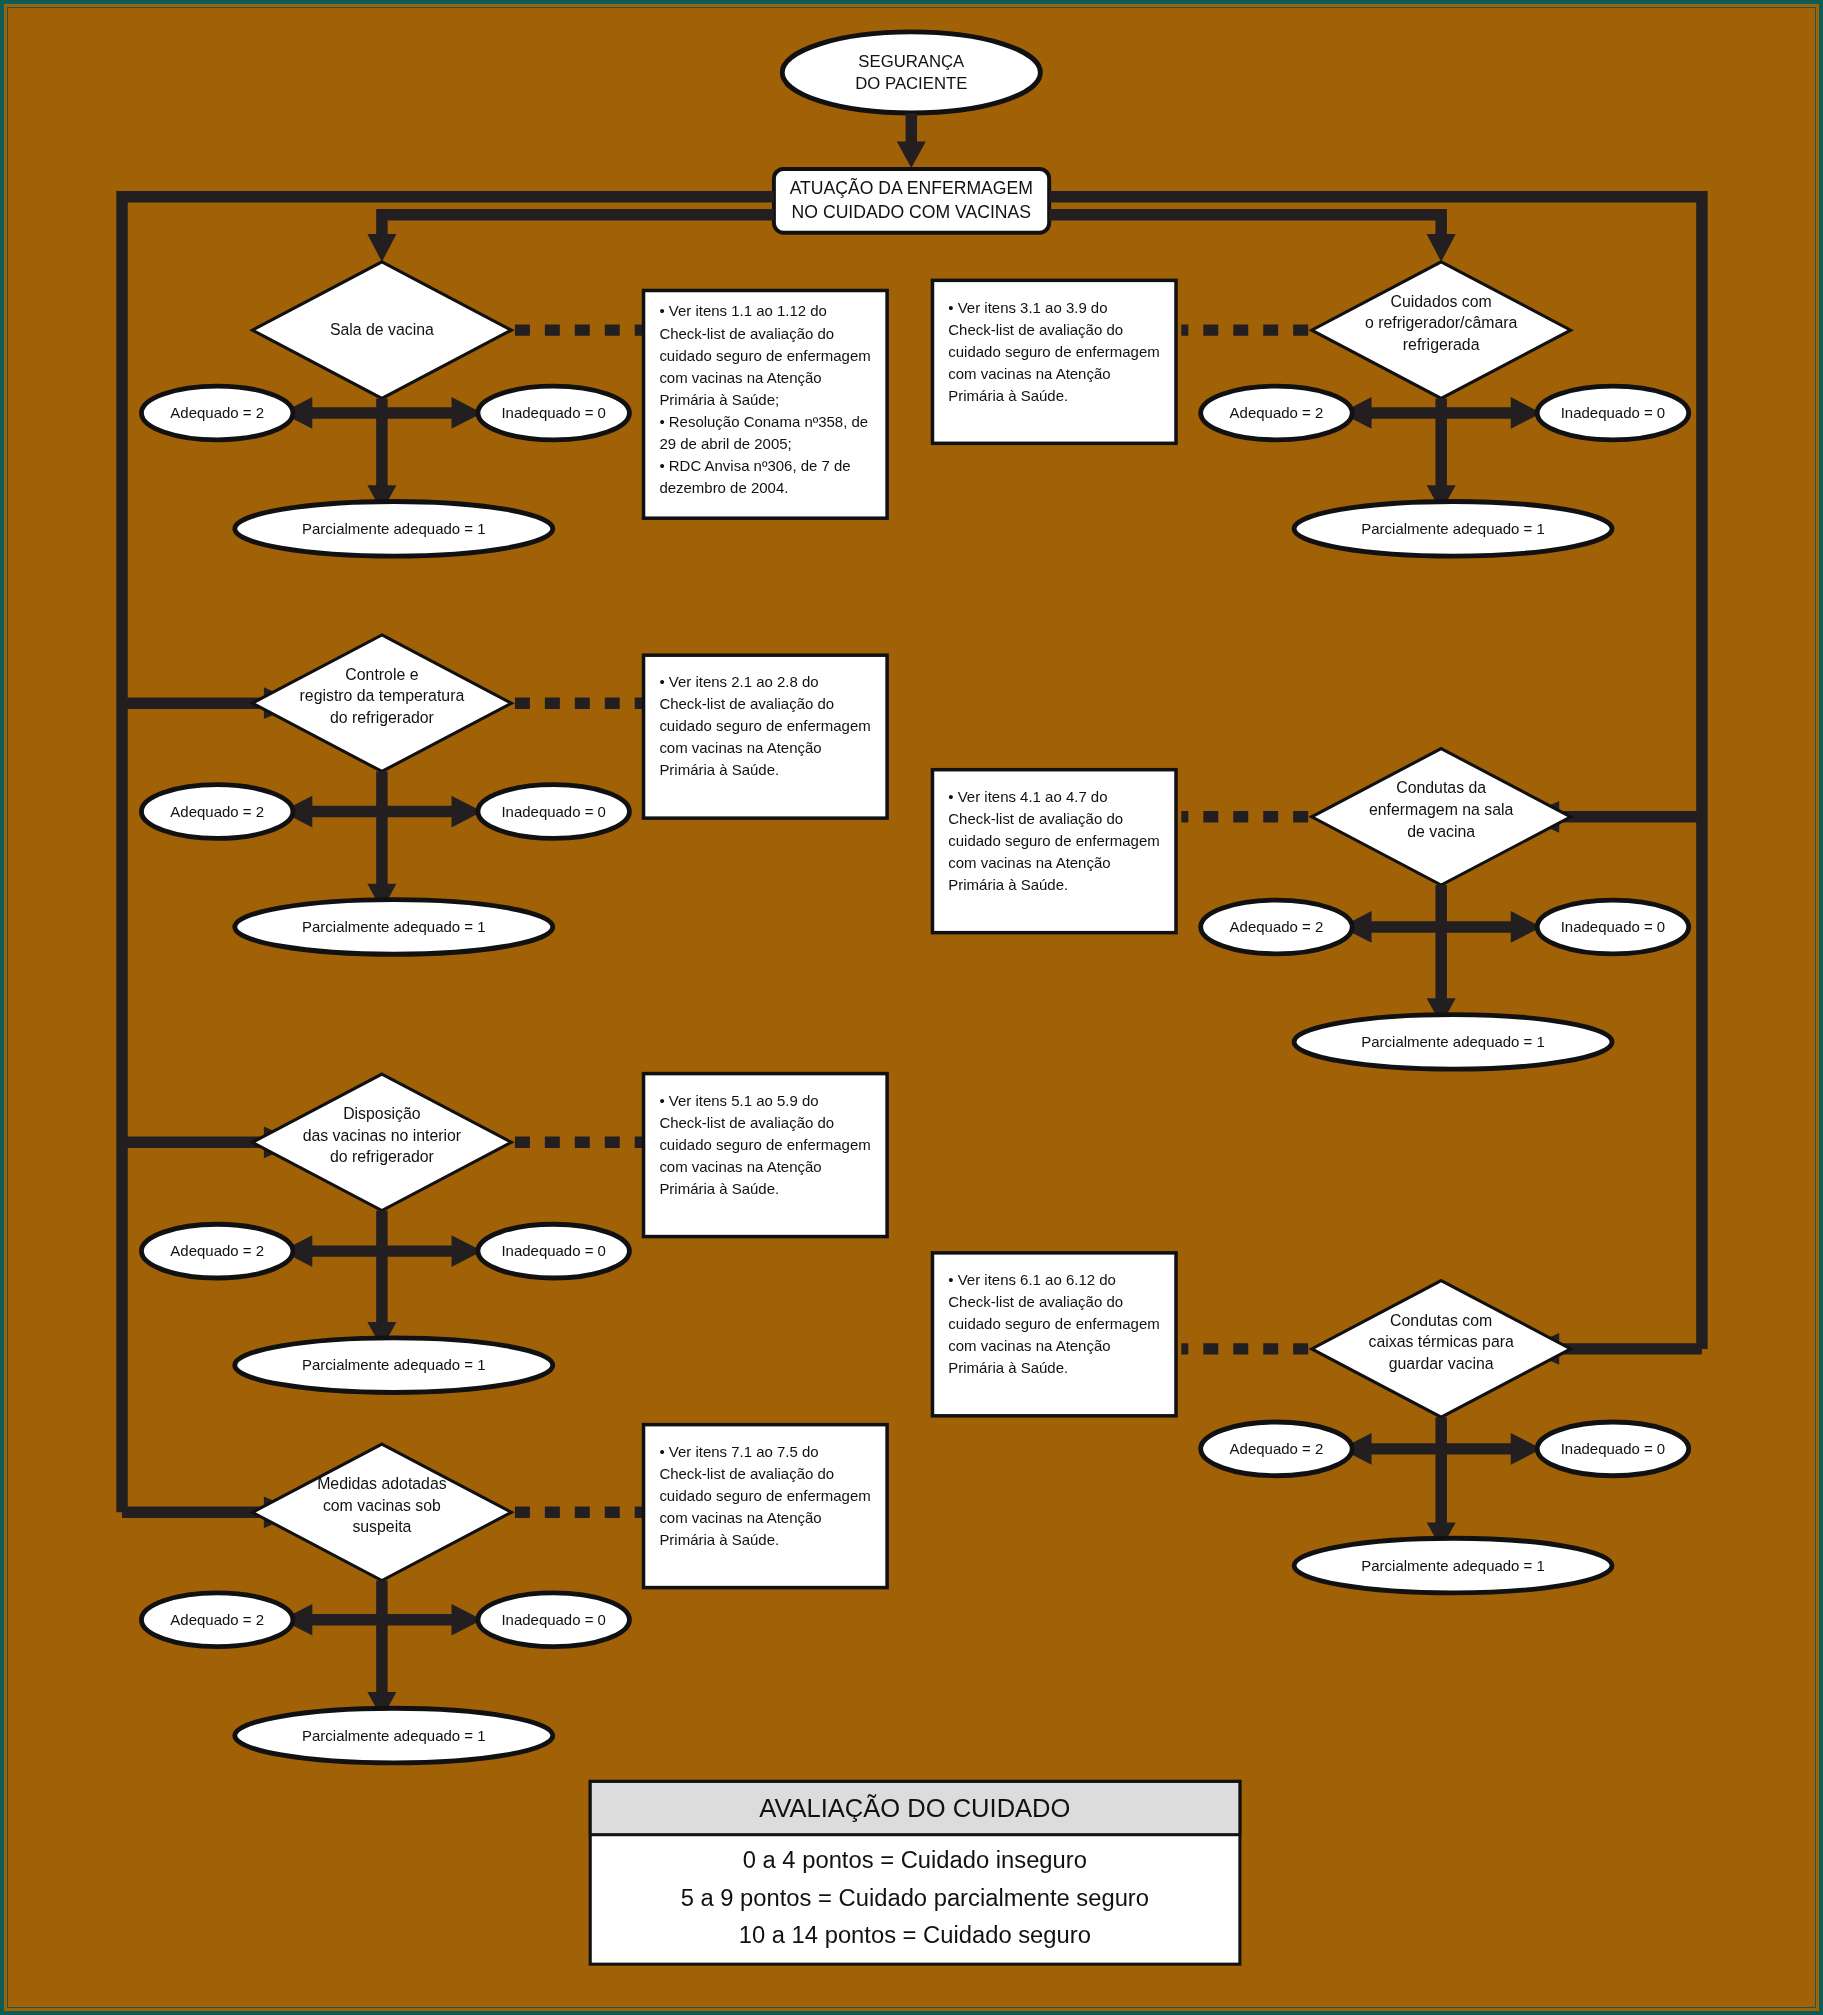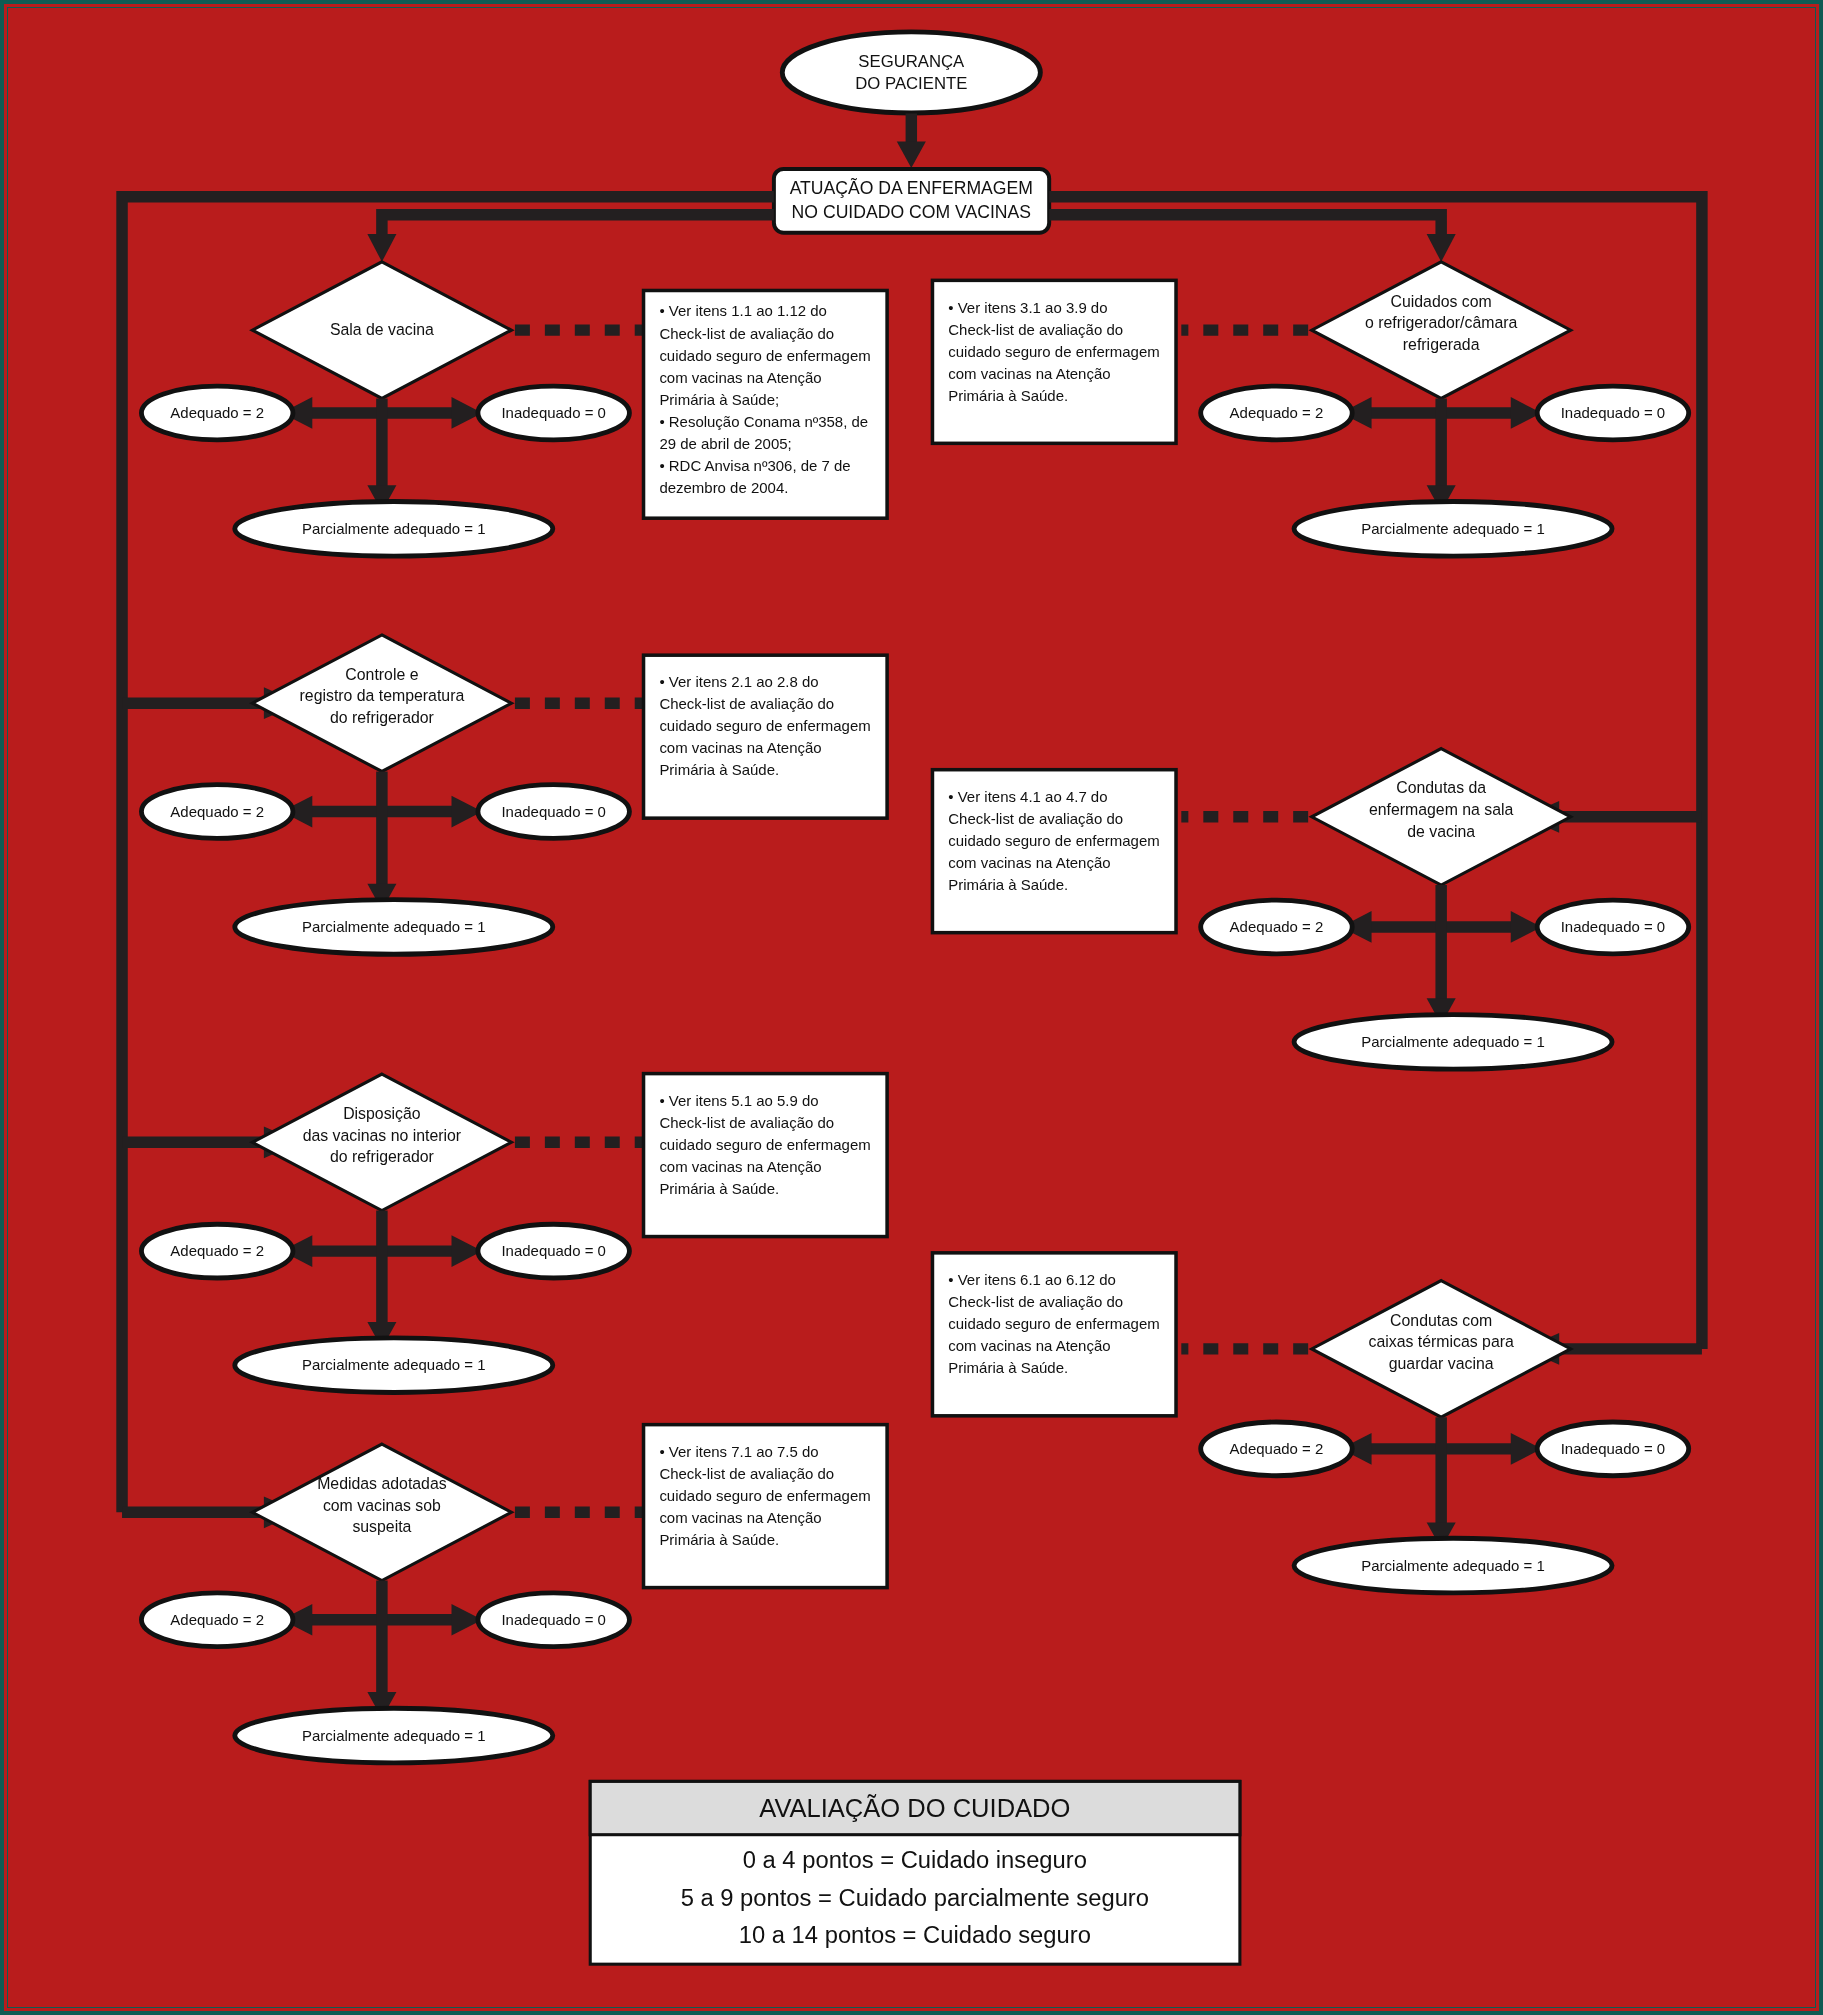--- a/index.html
+++ b/index.html
@@ -1,20 +1,20 @@
 <!DOCTYPE html>
 <html style="font-size:7px"><head>
 <meta charset="utf-8">
 <style>
   html,body{margin:0;padding:0;background:#ffffff;}
   body{font-family:"Liberation Sans", sans-serif;}
   #page{
     position:relative;
     width:1823px;height:2015px;
-    background:#b91c1c;
+    background:#a16207;
     box-sizing:border-box;
     border:4.4px solid #0f5c54;
     overflow:hidden;
   }
   #page::after{
     content:"";position:absolute;left:2.6px;top:2.6px;right:2.6px;bottom:2.6px;
     border:1.3px solid #0f5c54;pointer-events:none;
   }
   svg#flow{position:absolute;left:0;top:0;width:1823px;height:2015px;display:block;}
   .shape-stroke{fill:#ffffff;stroke:#111111;}

